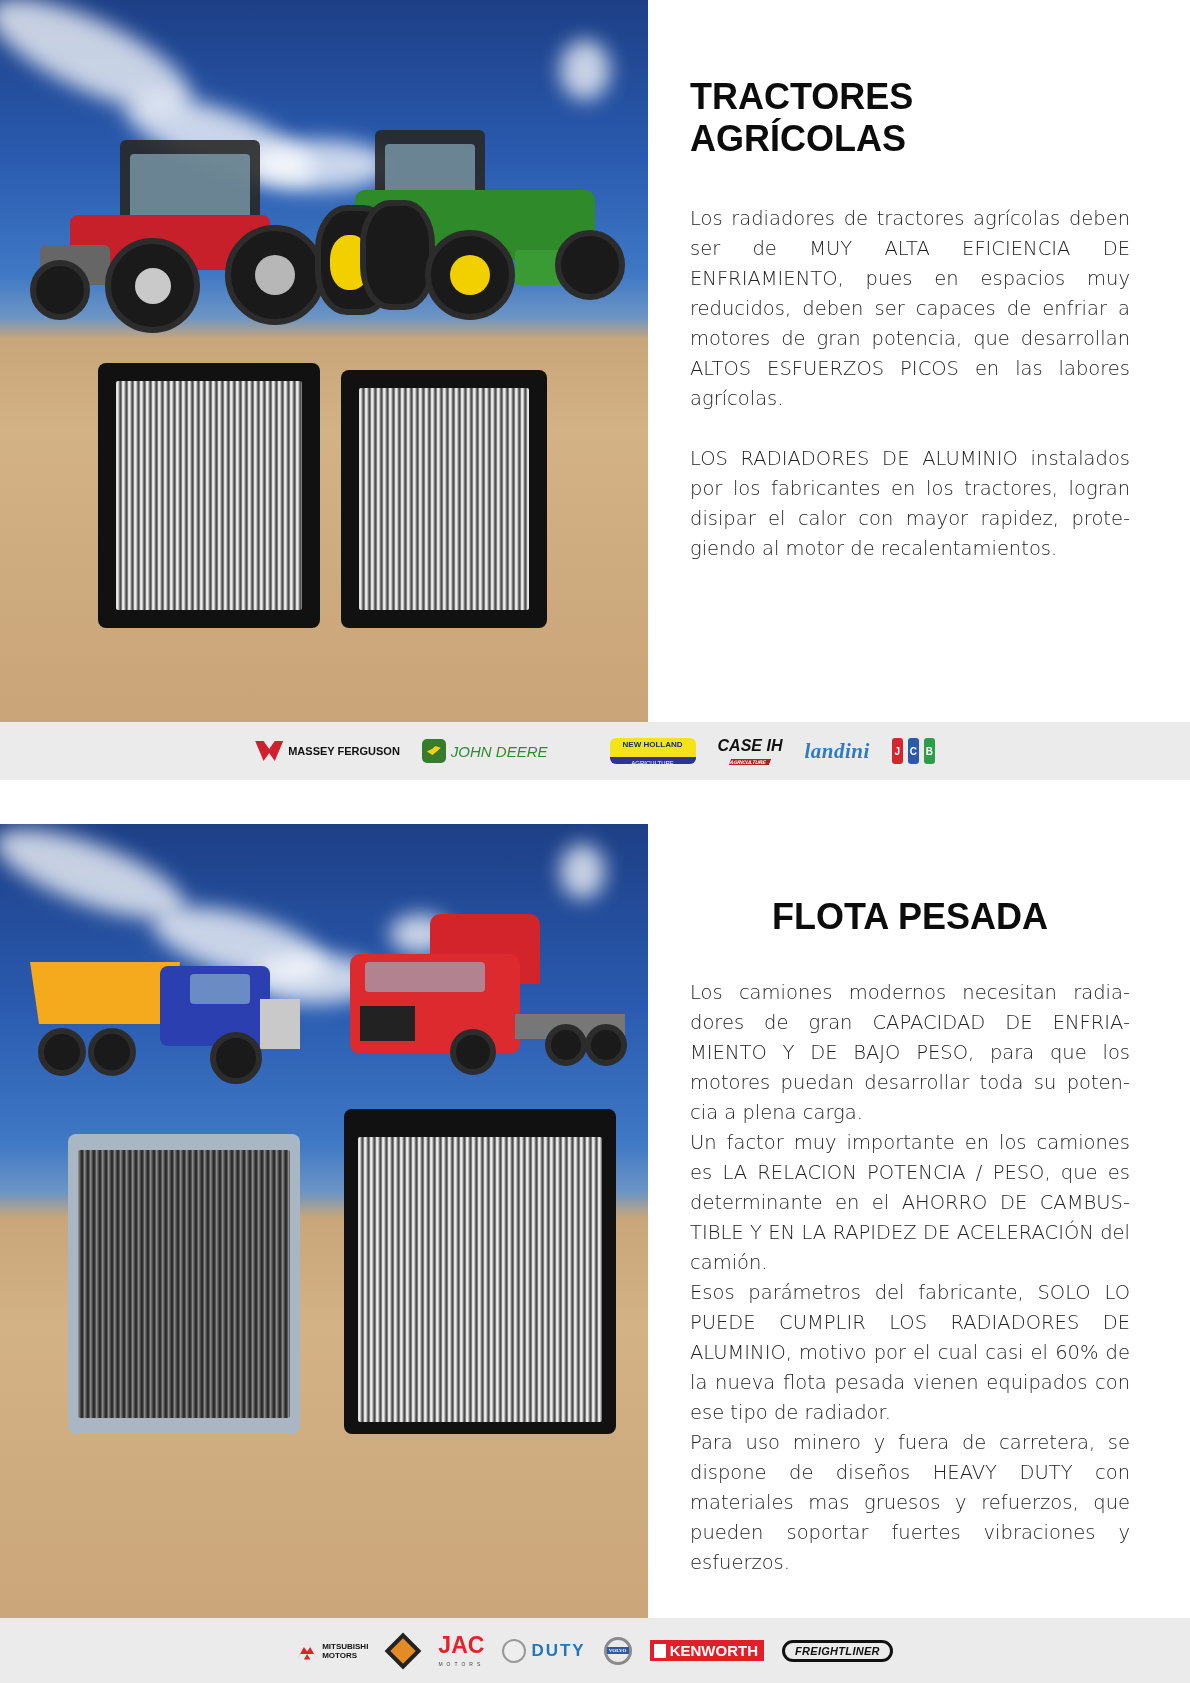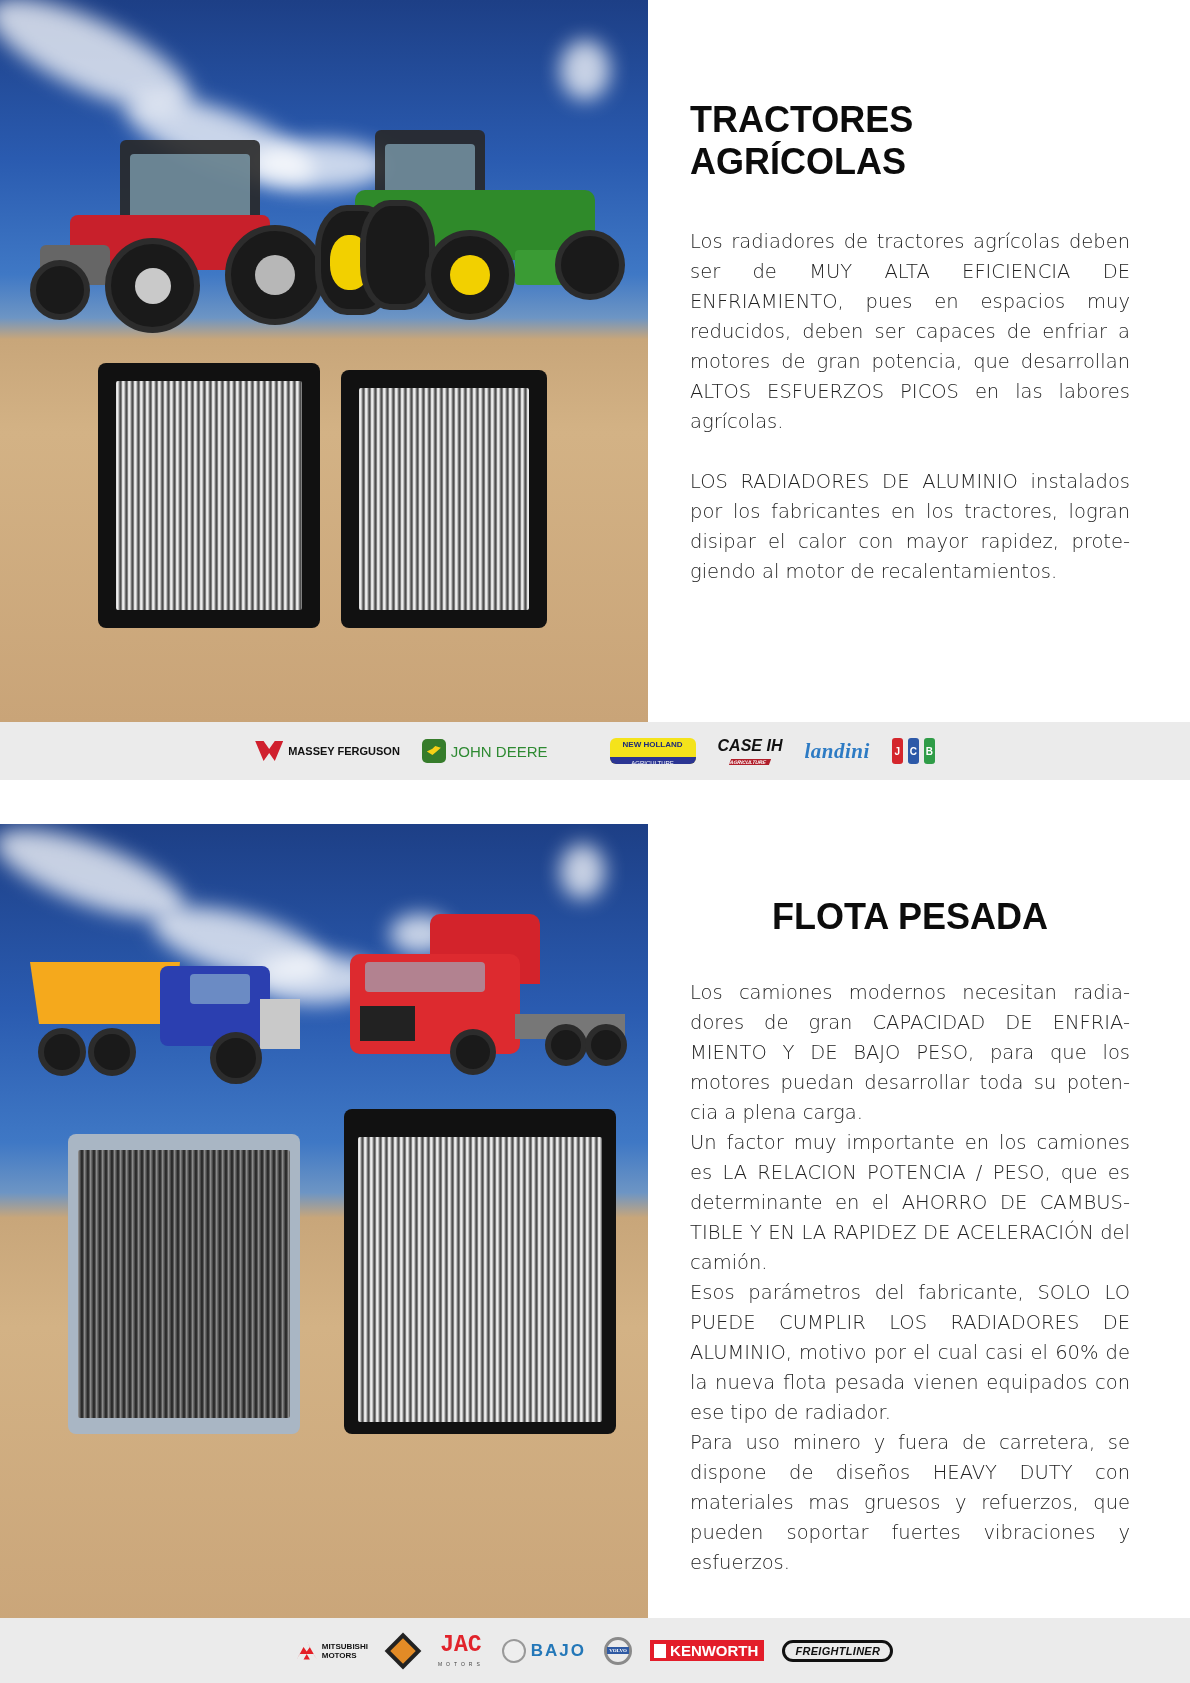--- a/index.html
+++ b/index.html
@@ -48,21 +48,21 @@
   .case .t { font-style: italic; font-size: 16px; color: #111; line-height: 16px; }
   .case .s { background: #b01e2a; color: #fff; font-size: 5px; height: 6px; line-height: 6px; text-align: right; padding-right: 4px; transform: skewX(-20deg); }
   .landini { font-family: "Liberation Serif", serif; font-style: italic; font-size: 21px; color: #2d7bc4; font-weight: 700; letter-spacing: 0.5px; }
   .jcb { display: inline-flex; height: 26px; }
   .jcb span { width: 11px; height: 26px; color: #fff; font-size: 10px; display: inline-flex; align-items: center; justify-content: center; border-radius: 3px; }
 
   .mits-mark { width: 20px; height: 18px; background: #e41f26; clip-path: polygon(50% 0, 66% 30%, 50% 55%, 34% 30%, 0 100%, 16% 70%, 50% 70%, 34% 100%, 66% 100%, 50% 70%, 84% 70%, 100% 100%); }
   .intl-mark { width: 26px; height: 26px; background: #222; transform: rotate(45deg); position: relative; }
   .intl-mark::after { content: ""; position: absolute; inset: 4px; background: #e38b26; }
   .jac { display: inline-flex; flex-direction: column; align-items: center; }
-  .jac .t { color: #e1232b; font-size: 23px; line-height: 22px; font-weight: 900; font-family: Liberation Mono, monospace; }
+  .jac .t { color: #e1232b; font-size: 23px; line-height: 22px; font-weight: 900; }
   .jac .s { font-size: 5px; letter-spacing: 4px; color: #444; font-weight: 400; }
   .foton-mark { width: 24px; height: 24px; border-radius: 50%; border: 2px solid #999; background: #eee; }
   .foton { color: #2377b8; font-size: 17px; letter-spacing: 2px; }
   .volvo { width: 28px; height: 28px; border-radius: 50%; border: 3px solid #8a8a8a; position: relative; display: inline-flex; align-items: center; justify-content: center; }
   .volvo span { background: #2f5aa3; color: #fff; font-size: 5px; padding: 1px 2px; font-family: "Liberation Serif", serif; }
   .kenworth { background: #e31d2a; color: #fff; font-size: 15px; padding: 2px 6px 2px 4px; display: inline-flex; align-items: center; gap: 4px; }
   .kenworth .k { background: #fff; width: 12px; height: 14px; display: inline-block; }
   .freight { border: 3px solid #111; border-radius: 14px; padding: 2px 10px; font-style: italic; font-size: 11px; color: #111; letter-spacing: 0.3px; }
 </style>
 </head>
@@ -101,36 +101,36 @@
     </div>
 
     <div class="radiator" style="left:98px;top:363px;width:222px;height:265px;">
       <div class="core"></div>
     </div>
     <div class="radiator" style="left:341px;top:370px;width:206px;height:258px;">
       <div class="core"></div>
     </div>
   </div>
 
-  <div class="textcol" style="top:99px;">
+  <div class="textcol" style="top:76px;">
     <h1 class="title" style="margin-bottom:44px;">TRACTORES AGRÍCOLAS</h1>
     <div class="body">
       <p>Los radiadores de tractores agrícolas deben ser de MUY ALTA EFICIENCIA DE ENFRIAMIENTO, pues en espacios muy reducidos, deben ser capaces de enfriar a motores de gran potencia, que desarrollan ALTOS ESFUERZOS PICOS en las labores agrícolas.</p>
       <div class="gap"></div>
       <p>LOS RADIADORES DE ALUMINIO instalados por los fabricantes en los tractores, logran disipar el calor con mayor rapidez, prote-giendo al motor de recalentamientos.</p>
     </div>
   </div>
 </section>
 
 <div class="band band1">
   <span class="logo" style="font-size:11px;color:#111;">
     <span class="mark mf-mark"></span>
     <span>MASSEY FERGUSON</span>
   </span>
-  <span class="logo" style="font-size:15px;color:#2e8a32;font-weight:400;">
+  <span class="logo" style="font-size:15px;color:#2e8a32;font-weight:400;font-style:italic;">
     <span class="mark jd-mark"></span>
     <span>JOHN DEERE</span>
   </span>
   <span class="logo nh">
     <span class="top">NEW HOLLAND</span>
     <span class="bot">AGRICULTURE</span>
   </span>
   <span class="logo case">
     <span class="t">CASE IH</span>
     <span class="s">AGRICULTURE</span>
@@ -201,21 +201,21 @@
   </span>
   <span class="logo" style="padding:0 4px;">
     <span class="mark intl-mark"></span>
   </span>
   <span class="logo jac">
     <span class="t">JAC</span>
     <span class="s">MOTORS</span>
   </span>
   <span class="logo">
     <span class="mark foton-mark"></span>
-    <span class="foton">BAJO</span>
+    <span class="foton">DUTY</span>
   </span>
   <span class="logo volvo">
     <span>VOLVO</span>
   </span>
   <span class="logo kenworth">
     <span class="k"></span>
     <span>KENWORTH</span>
   </span>
   <span class="logo freight">FREIGHTLINER</span>
 </div>

